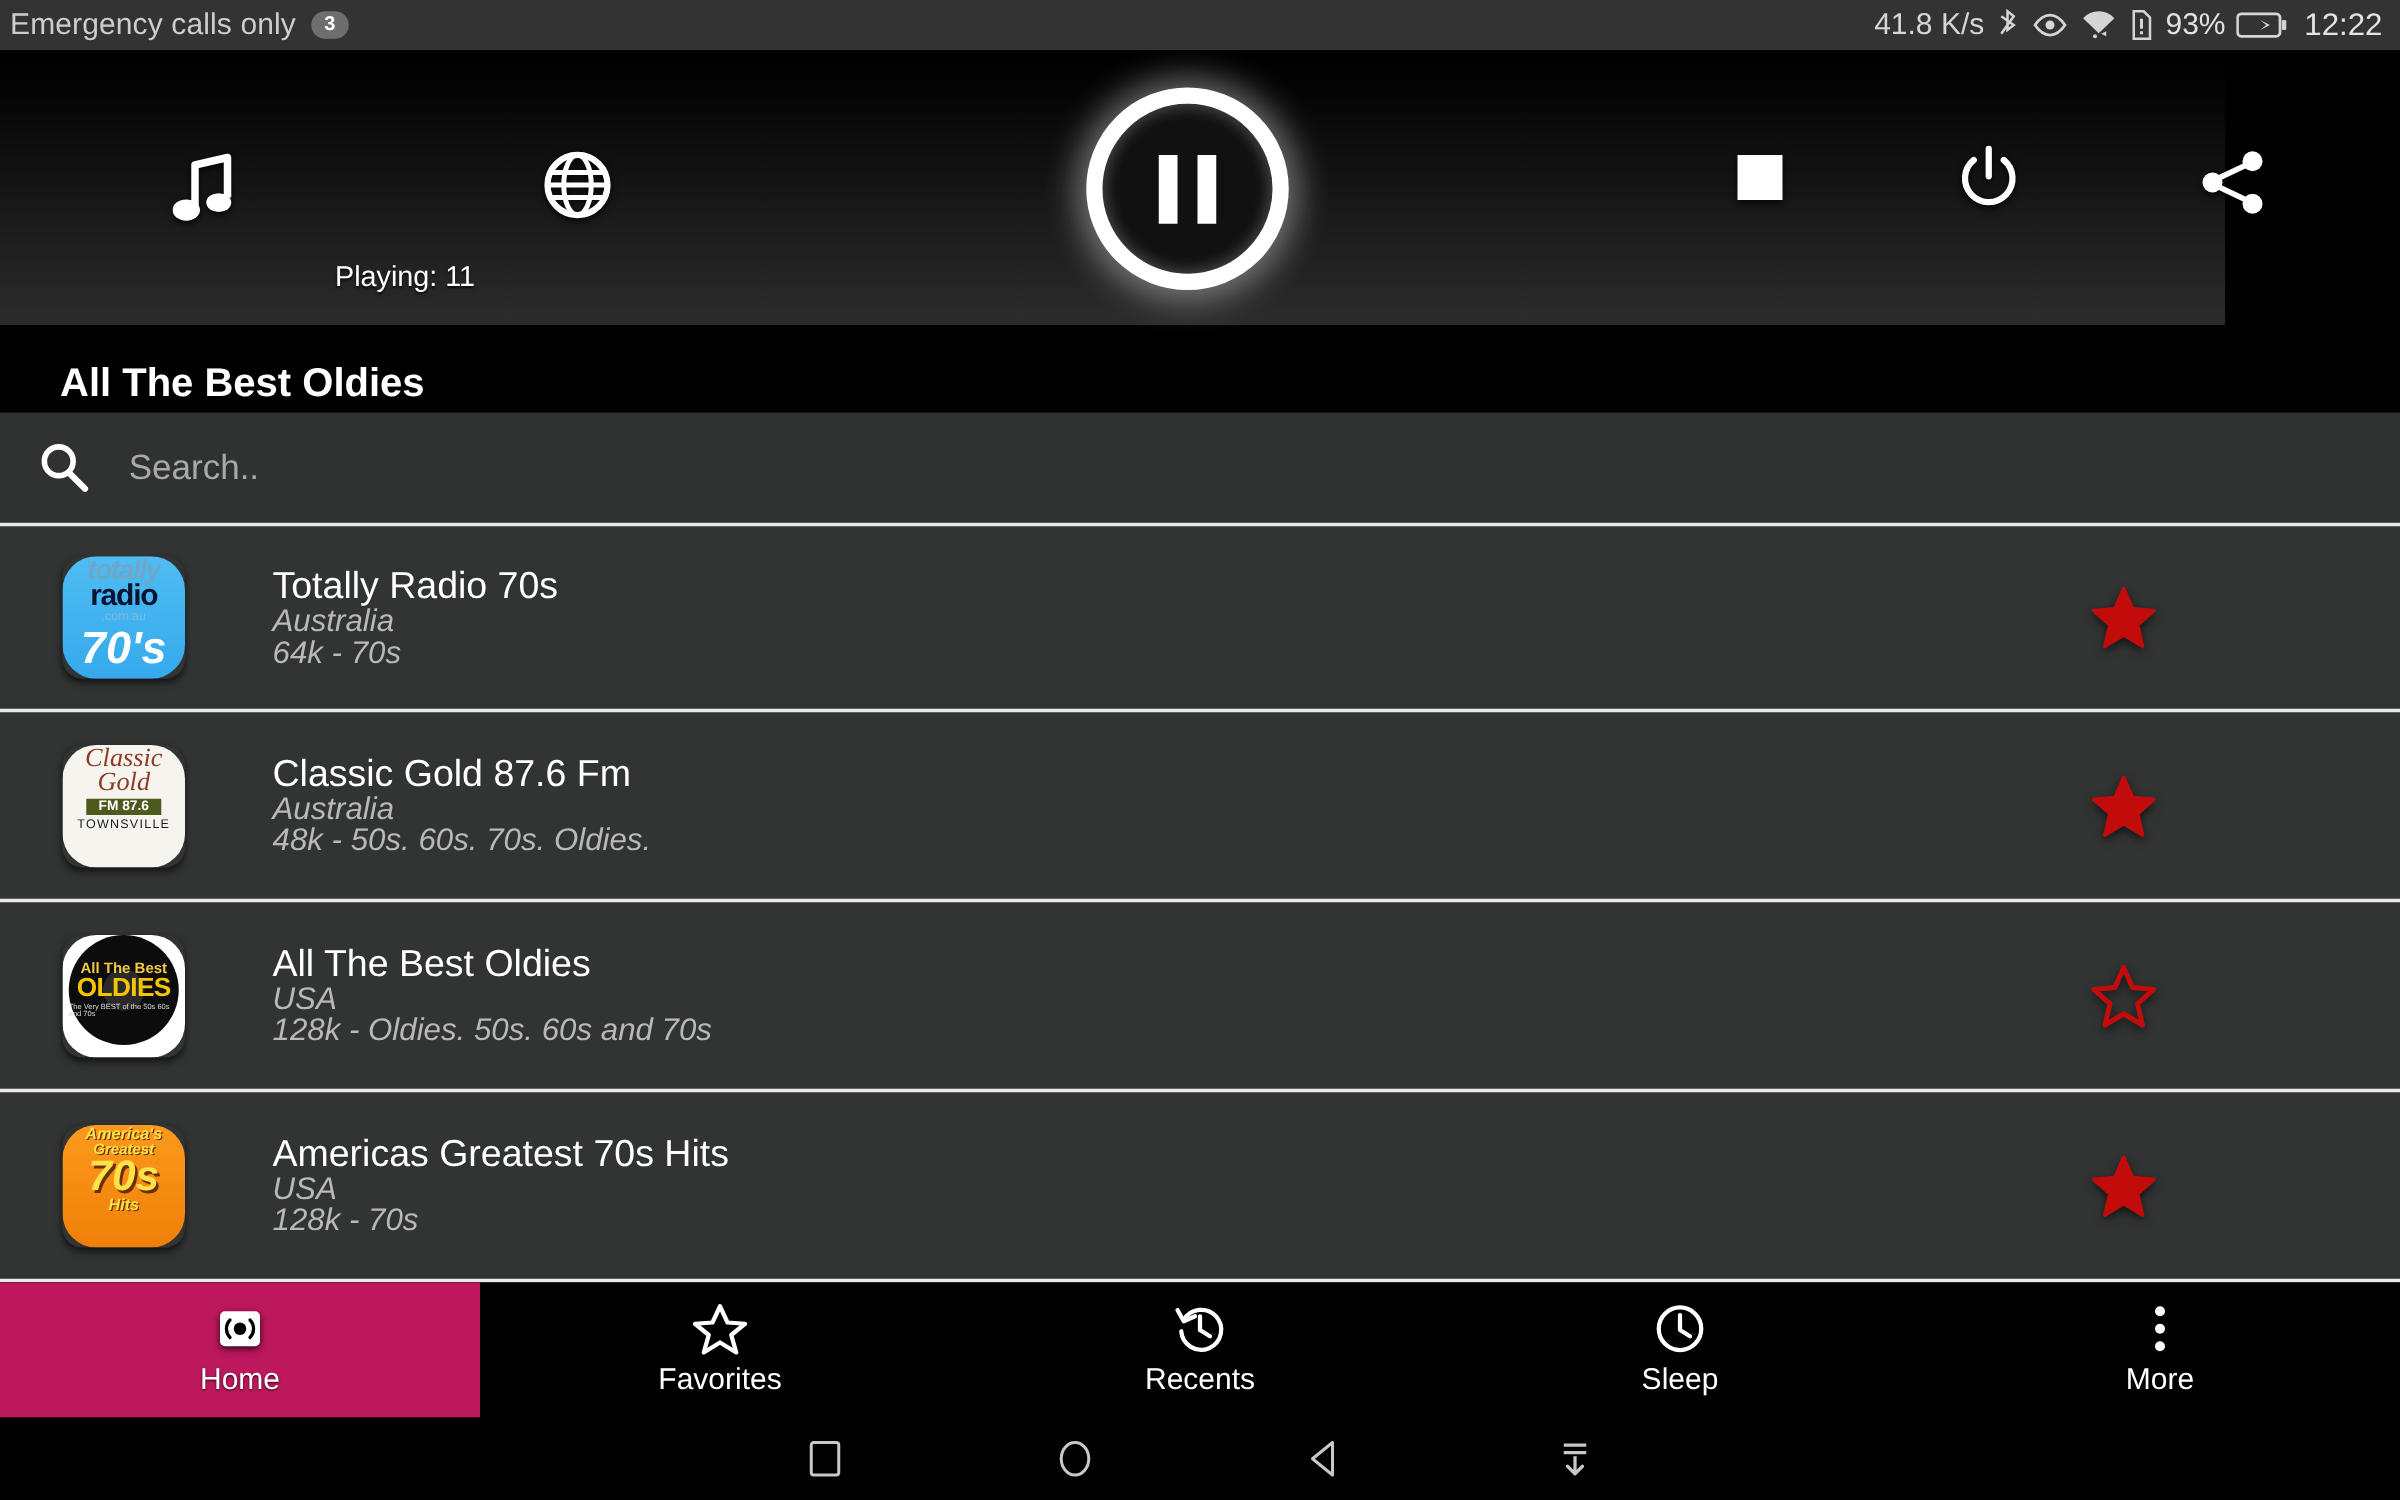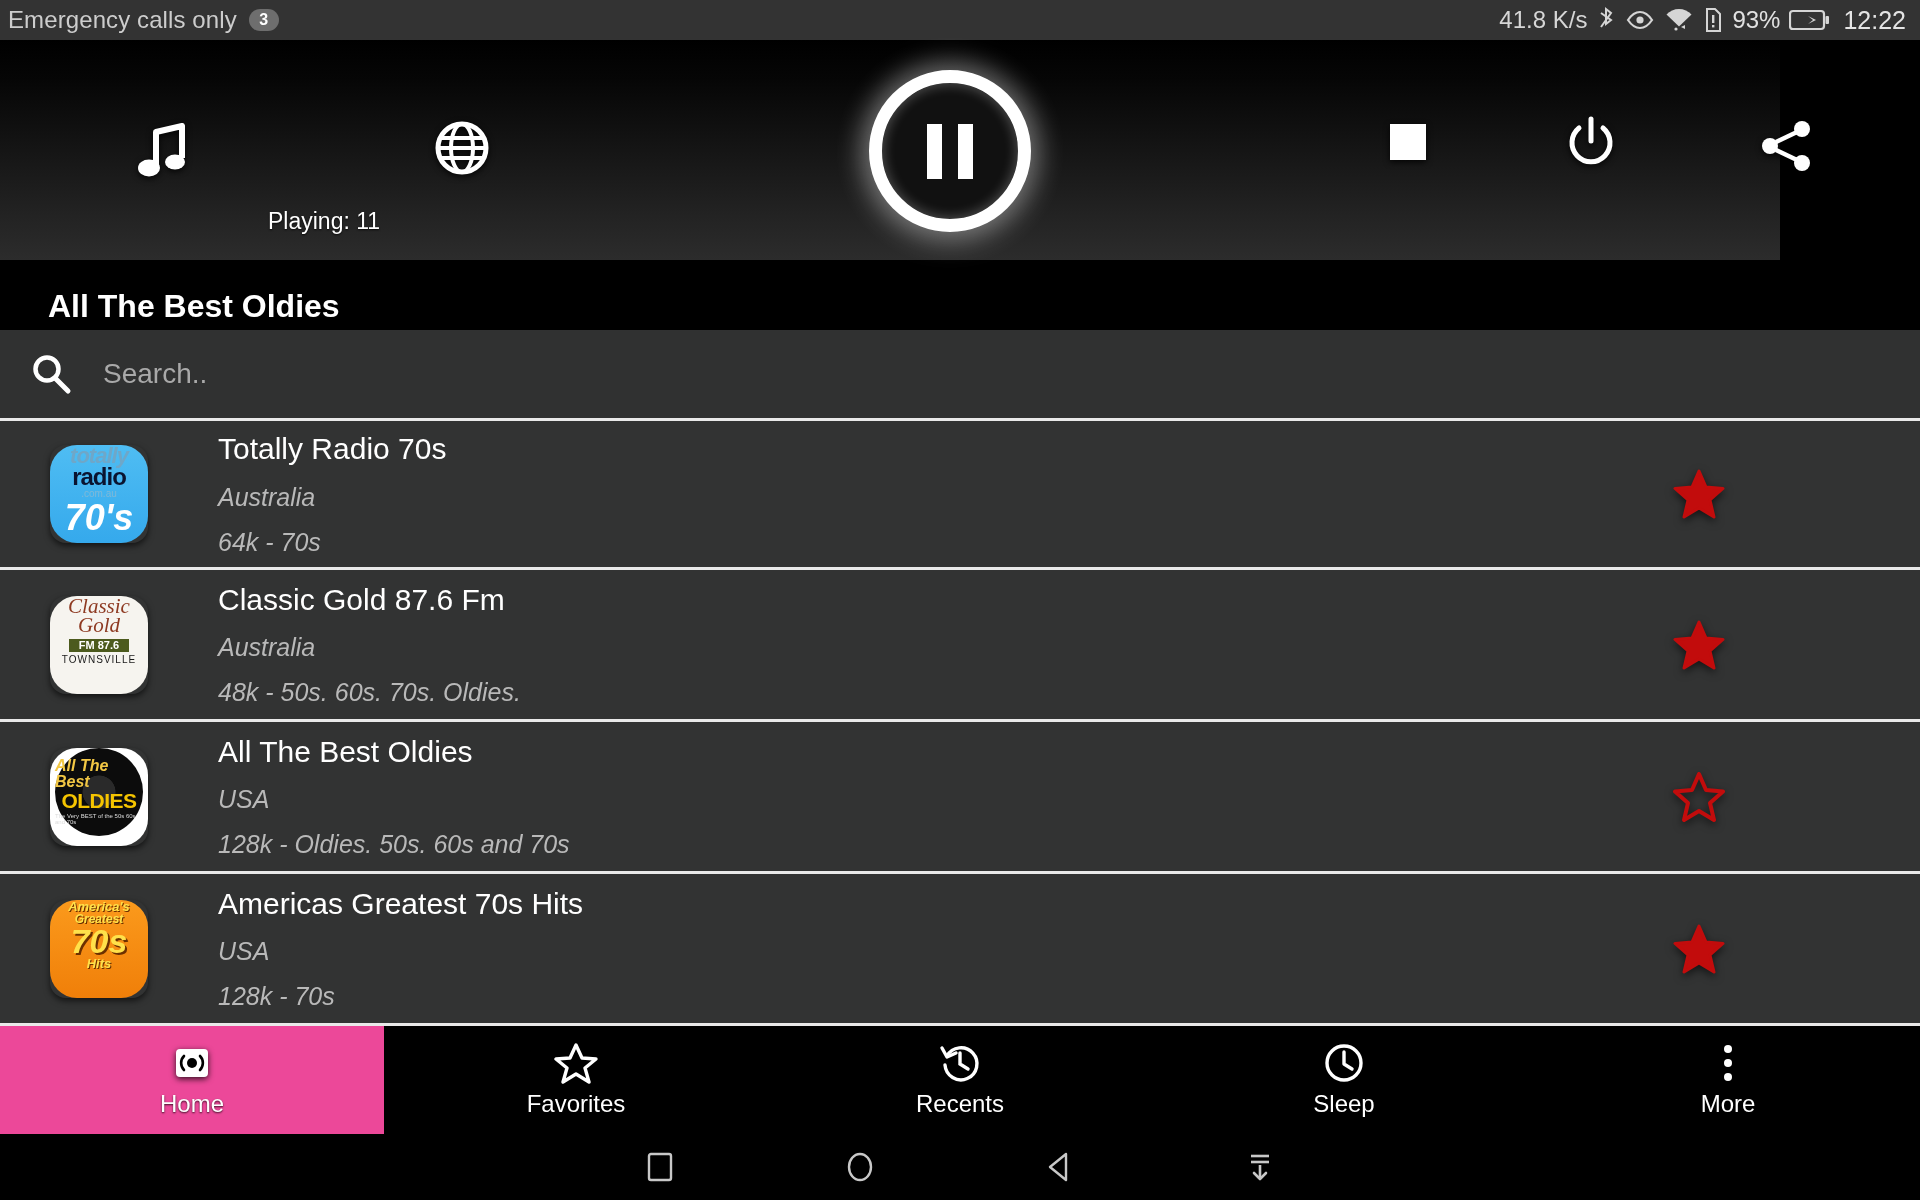--- a/index.html
+++ b/index.html
@@ -95,21 +95,21 @@
     border-bottom:3px solid #e9e9e9;
     display:flex; align-items:center;
   }
   .row:first-child{ border-top:3px solid #e9e9e9; }
   .thumb{
     width:98px; height:98px; margin-left:50px; flex:0 0 auto;
     border-radius:16px; overflow:hidden; position:relative;
     box-shadow:0 3px 6px rgba(0,0,0,.6);
     display:flex; align-items:center; justify-content:center;
   }
-  .meta{ margin-left:70px; display:flex; flex-direction:column; justify-content:center; gap:20px; }
+  .meta{ margin-left:70px; display:flex; flex-direction:column; justify-content:center; gap:0; }
   .m-name{ color:#ffffff; font-size:30px; line-height:1.05; }
   .m-country{ color:#b9b9b9; font-size:25px; font-style:italic; line-height:1; }
   .m-info{ color:#b9b9b9; font-size:25px; font-style:italic; line-height:1; }
   .fav{
     position:absolute; right:195px; top:50%; transform:translateY(-50%);
     cursor:pointer;
   }
   .fav svg{ display:block; filter:drop-shadow(0 3px 4px rgba(0,0,0,.6)); }
 
   
@@ -124,41 +124,41 @@
   .tw2 .a{ color:#8e3a22; font-size:21px; font-style:italic; font-family:"Liberation Serif", serif; }
   .tw2 .b{ color:#8e3a22; font-size:21px; font-style:italic; font-family:"Liberation Serif", serif; margin-top:-2px;}
   .tw2 .c{ background:#4c5a1d; color:#fff; font-size:11px; font-weight:bold; padding:1px 10px; margin-top:3px;}
   .tw2 .d{ color:#1a1a1a; font-size:10px; letter-spacing:1px; margin-top:3px;}
   .tw3{ background:#ffffff; }
   .tw3 .disc{
     width:88px; height:88px; border-radius:50%;
     background:radial-gradient(circle at 50% 50%, #2a2a2a 0 26%, #0c0c0c 27% 100%);
     display:flex; flex-direction:column; align-items:center; justify-content:center;
   }
-  .tw3 .a{ color:#f2c744; font-size:16px; font-weight:bold; font-style:italic; }
+  .tw3 .a{ color:#f2c744; font-size:12px; font-weight:bold; }
   .tw3 .b{ color:#f5c400; font-size:21px; font-weight:bold; letter-spacing:-.5px; position:relative;}
   .tw3 .b::before{ content:""; position:absolute; left:50%; top:46%; transform:translate(-50%,-50%);
                    width:22px; height:22px; border-radius:50%; background:#d61f1f; z-index:-1;}
   .tw3 .c{ color:#dcdcdc; font-size:6px; margin-top:2px; }
   .tw4{ background:linear-gradient(#fb9a1c,#f07f09); }
   .tw4 .a{ color:#ffe14a; font-size:13px; font-weight:bold; font-style:italic; text-shadow:1px 1px 0 #6b3000;}
   .tw4 .b{ color:#ffe14a; font-size:12px; font-weight:bold; font-style:italic; text-shadow:1px 1px 0 #6b3000;}
   .tw4 .c{ color:#ffe14a; font-size:34px; font-weight:bold; font-style:italic; text-shadow:2px 2px 0 #6b3000; line-height:.95;}
   .tw4 .d{ color:#ffe14a; font-size:13px; font-weight:bold; font-style:italic; text-shadow:1px 1px 0 #6b3000;}
 
   
   .bottomnav{
     position:absolute; top:1026px; left:0; width:1920px; height:108px;
     background:#000000; display:flex;
   }
   .nav-item{
     flex:1; display:flex; flex-direction:column; align-items:center; justify-content:center;
     gap:6px; cursor:pointer; color:#ffffff;
   }
-  .nav-item.active{ background:#ec4899; }
+  .nav-item.active{ background:#be185d; }
   .nav-item svg{ display:block; filter:drop-shadow(0 2px 3px rgba(0,0,0,.8)); }
   .nav-label{ font-size:24px; color:#ffffff; text-shadow:0 1px 2px rgba(0,0,0,.8); }
 
   
   .androidnav{
     position:absolute; top:1134px; left:0; width:1920px; height:66px;
     background:#000000; display:flex; align-items:center; justify-content:center; gap:0;
   }
   .an-item{ width:200px; display:flex; align-items:center; justify-content:center; cursor:pointer; }
   .an-item svg{ display:block; }

